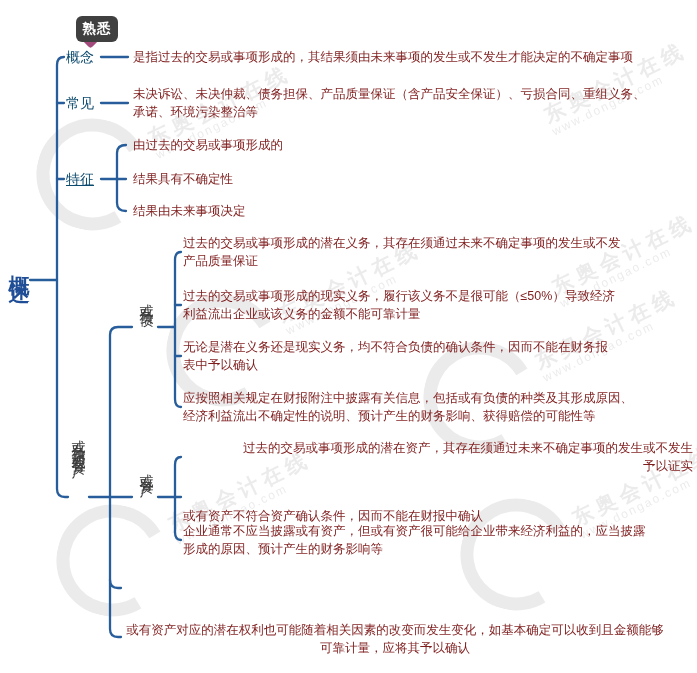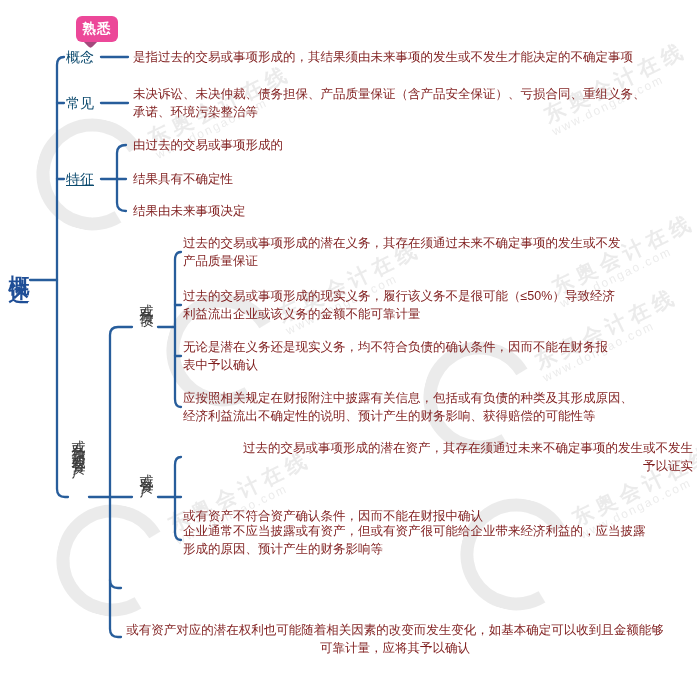--- a/index.html
+++ b/index.html
@@ -8,21 +8,21 @@
     font-family:"Liberation Sans","DejaVu Sans",sans-serif;
   }
   .layer-svg{position:absolute;left:0;top:0;z-index:1;}
   .node-label{position:absolute;z-index:2;font-size:14px;color:#0c4a6e;white-space:nowrap;font-weight:500;}
   .vlabel{position:absolute;z-index:2;writing-mode:vertical-rl;text-orientation:upright;
           font-size:14px;color:#3a3a3a;letter-spacing:3px;font-weight:500;line-height:18px;}
   .body-text{position:absolute;z-index:2;font-size:12.5px;line-height:18px;color:#7f1d1d;white-space:pre-line;}
   .root-label{position:absolute;left:5px;top:258px;z-index:2;writing-mode:vertical-rl;text-orientation:upright;
           font-size:21px;font-weight:bold;color:#1f4e96;letter-spacing:8px;}
   .badge{position:absolute;left:76px;top:16px;width:42px;height:26px;z-index:3;
-         background:#ec4899;border-radius:6px;color:#fff;font-size:13.5px;font-weight:bold;
+         background:#404040;border-radius:6px;color:#fff;font-size:13.5px;font-weight:bold;
          display:flex;align-items:center;justify-content:center;letter-spacing:1px;}
   .badge-tail{position:absolute;left:84px;top:33px;width:13px;height:13px;z-index:2;
          background:#a3497c;border-radius:3px;transform:rotate(45deg);}
   
   .wm{position:absolute;z-index:0;display:flex;align-items:center;gap:10px;
       transform:rotate(-26deg);color:#dcdcdc;opacity:.55;pointer-events:none;}
   .wm-ring{width:86px;height:86px;border:13px solid currentColor;border-right-color:transparent;
       border-radius:50%;transform:rotate(40deg);flex:0 0 auto;}
   .wm-txt{line-height:1.1;}
   .wm-brand{font-size:21px;letter-spacing:5px;font-weight:bold;white-space:nowrap;}

